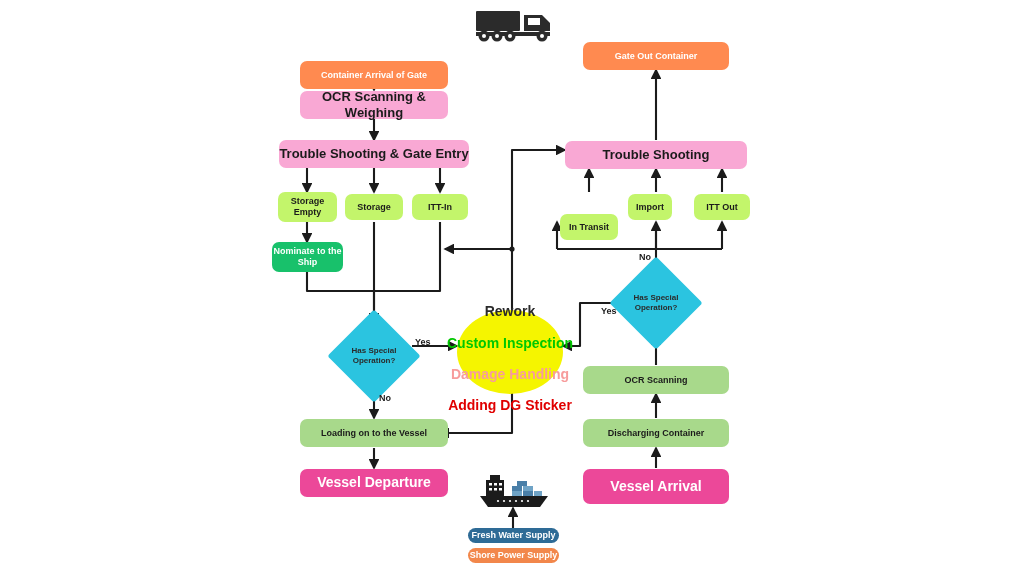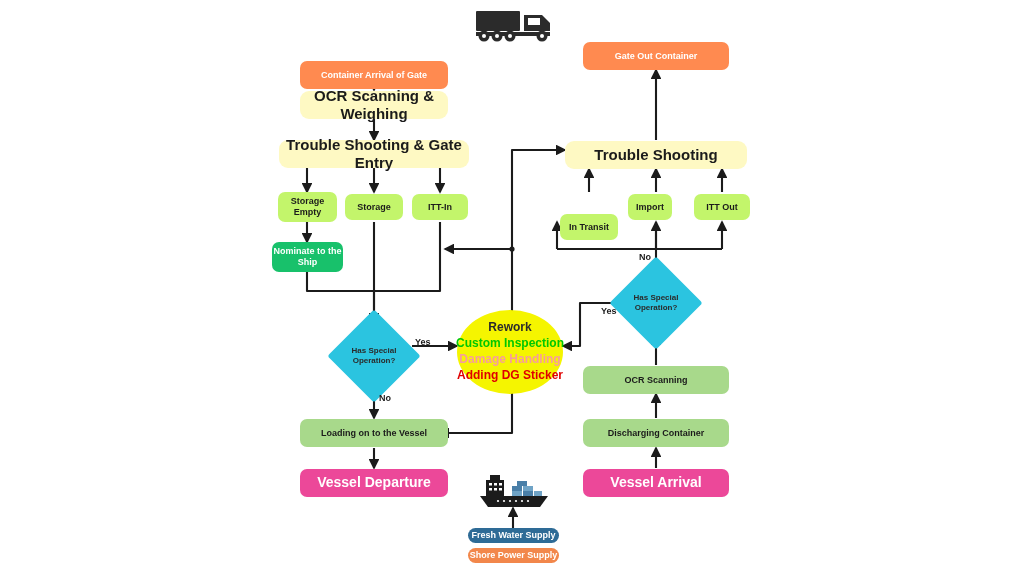--- a/index.html
+++ b/index.html
@@ -26,21 +26,21 @@
     display: flex;
     align-items: center;
     justify-content: center;
     text-align: center;
     border-radius: 7px;
     font-weight: bold;
     line-height: 1.22;
     z-index: 5;
   }
   .n-orange   { background: #FF8A50; color: #ffffff; font-size: 9px; }
-  .n-yellow   { background: #fef9c3; color: #1b1b1b; font-size: 15px; border-radius: 9px; }
+  .n-yellow   { background: #f9a8d4; color: #1b1b1b; font-size: 13px; }
   .n-lgreen   { background: #C3F56B; color: #1b1b1b; font-size: 9px; }
   .n-green    { background: #18C16B; color: #ffffff; font-size: 9px; }
   .n-sage     { background: #A8D98B; color: #1b1b1b; font-size: 9px; }
   .n-purple   { background: #ec4899; color: #ffffff; font-size: 14px; }
   .n-blue     { background: #2E6B96; color: #ffffff; font-size: 9px; border-radius: 9px; }
   .n-orange2  { background: #F2874B; color: #ffffff; font-size: 9px; border-radius: 9px; }
 
   .diamond {
     position: absolute;
     z-index: 5;
@@ -74,21 +74,21 @@
     border-radius: 50%;
     background: #F5F500;
     display: flex;
     flex-direction: column;
     align-items: center;
     justify-content: center;
     text-align: center;
     z-index: 5;
     line-height: 1.32;
   }
-  .circle span { font-size: 12px; font-weight: bold; display: block; white-space: nowrap; }
+  .circle span { font-size: 14px; font-weight: bold; display: block; white-space: nowrap; margin-top: 13px; }
   .edge-label {
     position: absolute;
     font-size: 9px;
     font-weight: bold;
     color: #1b1b1b;
     z-index: 6;
     background: transparent;
   }
   .icon-truck, .icon-ship {
     position: absolute;
@@ -279,21 +279,21 @@
 </div>
 
 <div class="node n-sage" style="left:583px; top:366px; width:146px; height:28px;">
   <span>OCR Scanning</span>
 </div>
 
 <div class="node n-sage" style="left:583px; top:419px; width:146px; height:28px;">
   <span>Discharging Container</span>
 </div>
 
-<div class="node n-purple" style="left:583px; top:469px; width:146px; height:28px;">
+<div class="node n-purple" style="left:583px; top:469px; width:146px; height:35px;">
   <span>Vessel Arrival</span>
 </div>
 
 <div class="node n-blue" style="left:468px; top:528px; width:91px; height:15px;">
   <span>Fresh Water Supply</span>
 </div>
 
 <div class="node n-orange2" style="left:468px; top:548px; width:91px; height:15px;">
   <span>Shore Power Supply</span>
 </div>

